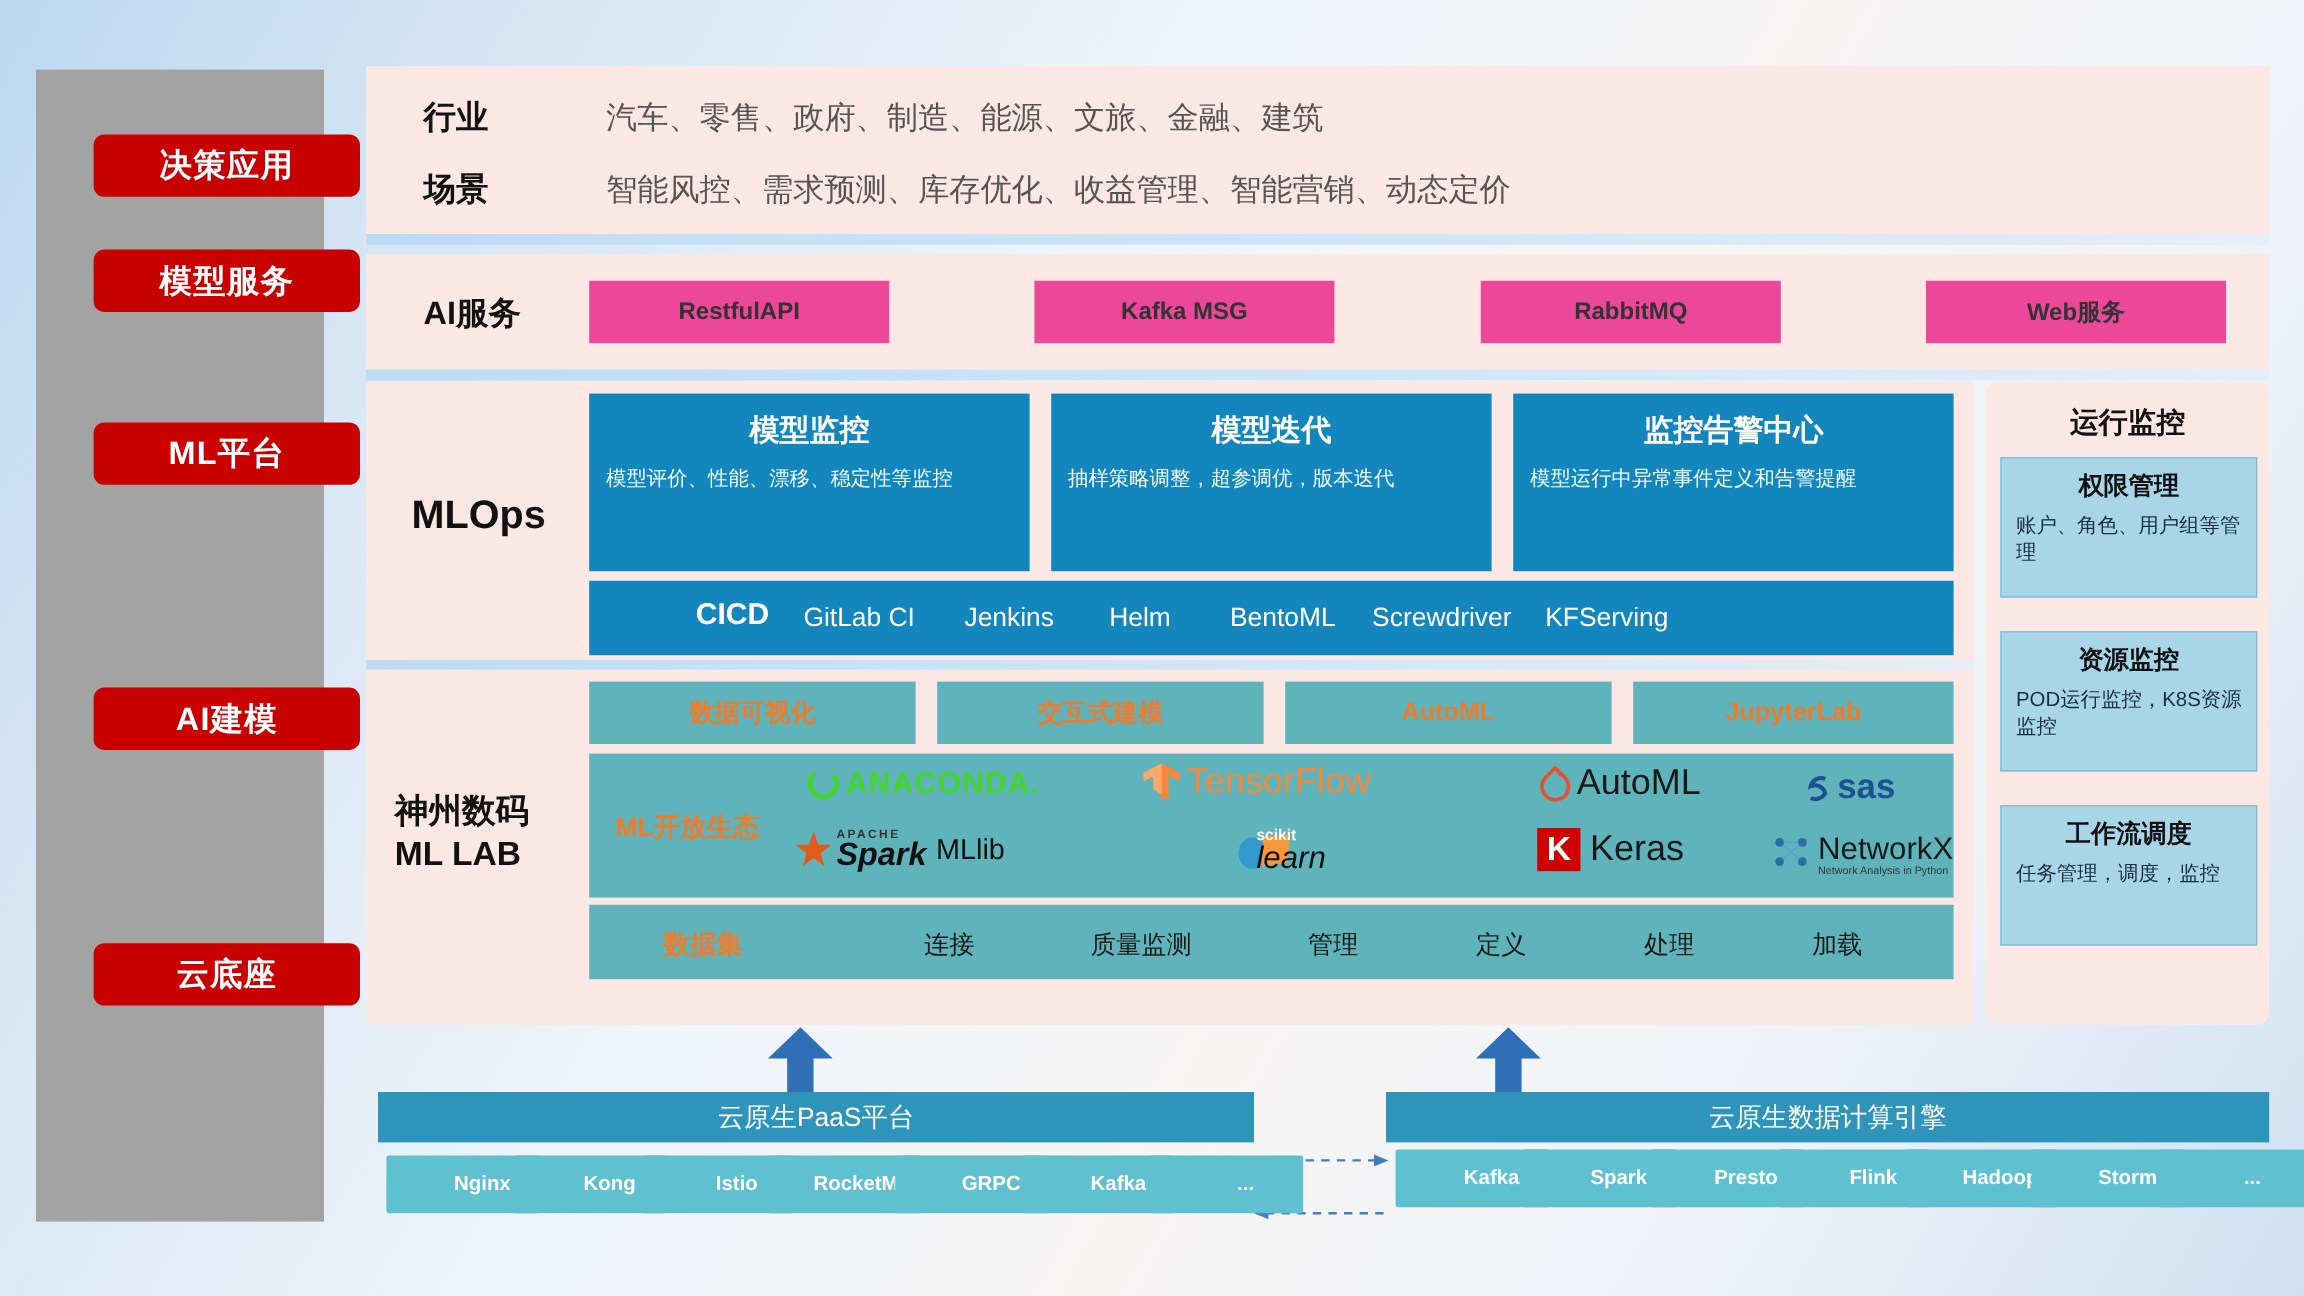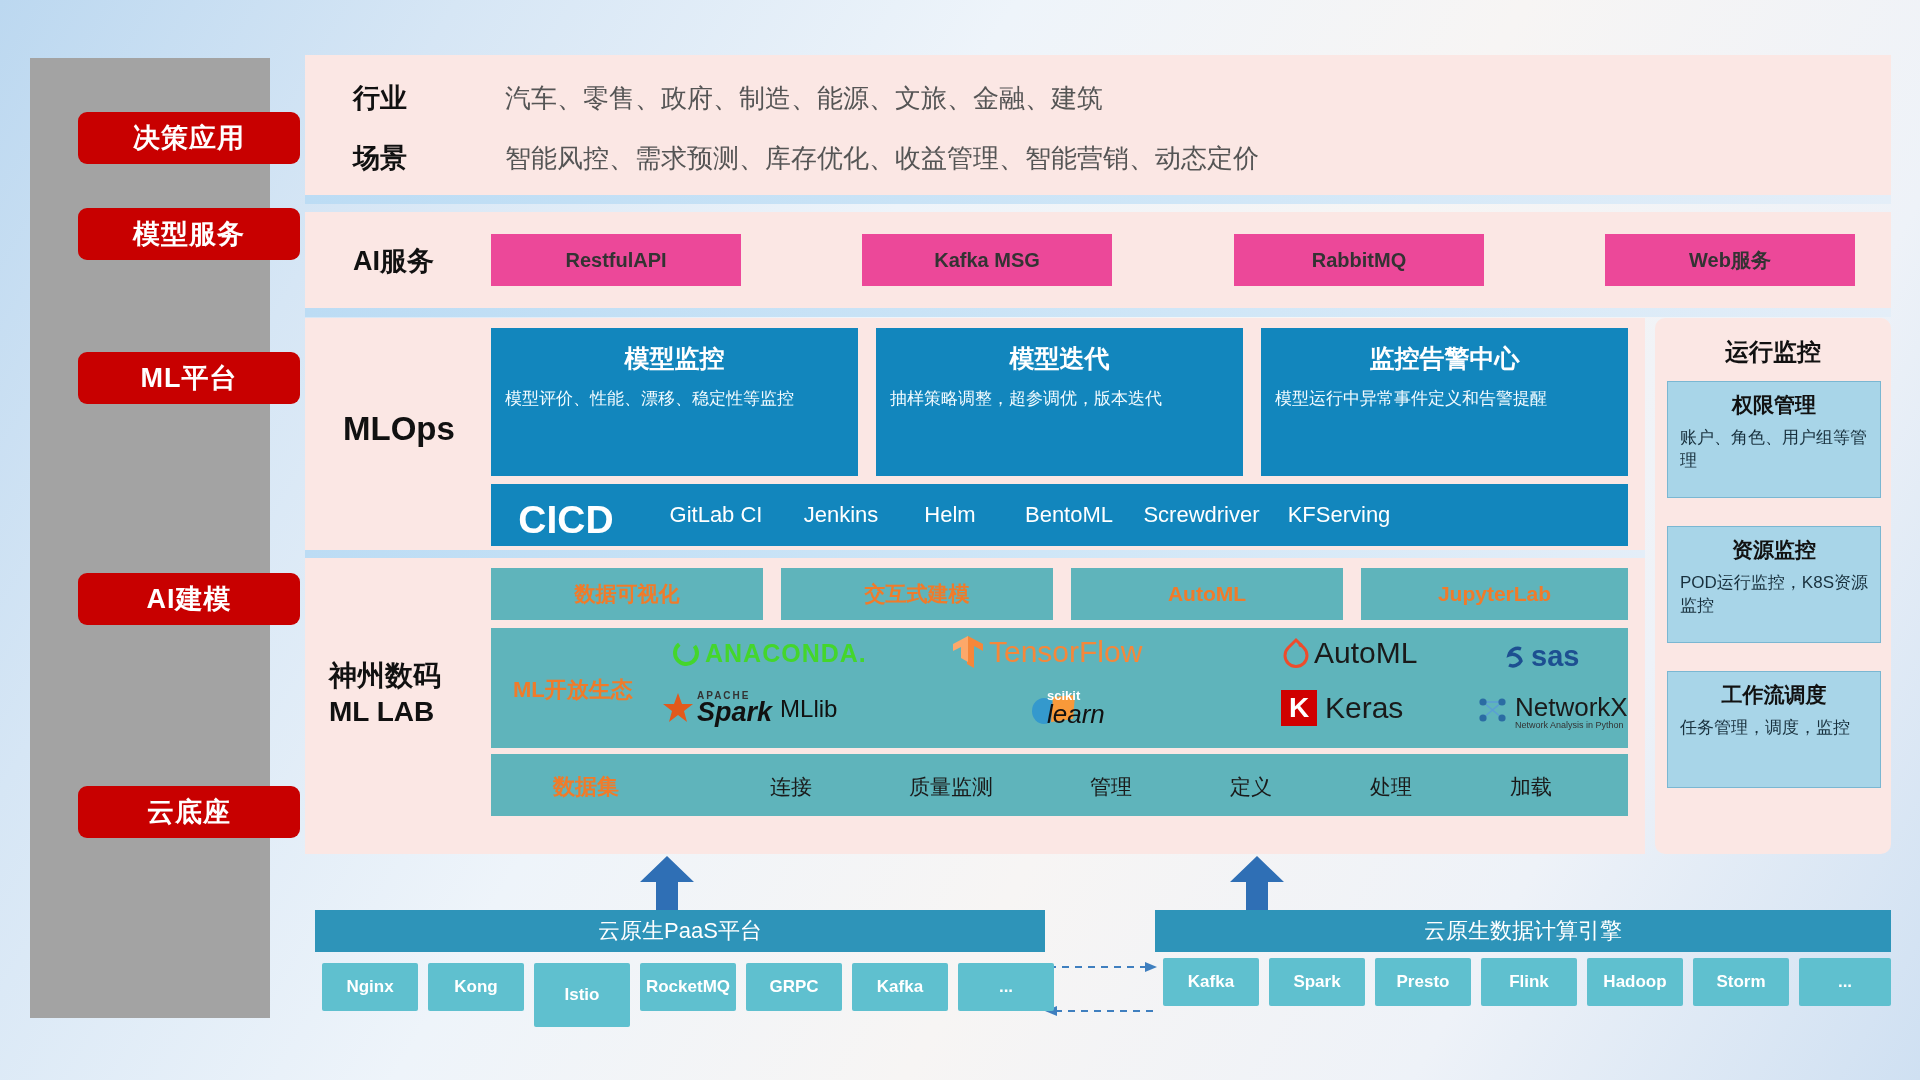--- a/index.html
+++ b/index.html
@@ -23,38 +23,38 @@
   .rowlabel{position:absolute;font-weight:bold;color:#111;font-size:27px;}
 
   .graybox{position:absolute;background:#ec4899;color:#333;font-size:20px;font-weight:bold;
            display:flex;align-items:center;justify-content:center;}
 
   .bluecard{position:absolute;background:#1286bd;color:#fff;}
   .bluecard .ttl{font-size:25px;font-weight:bold;text-align:center;margin-top:14px;}
   .bluecard .dsc{font-size:17px;line-height:1.38;margin:12px 14px 0 14px;color:#f2fbff;}
 
   .cicd{position:absolute;background:#1286bd;color:#fff;display:flex;align-items:flex-start;}
-  .cicd .big{font-size:39px;font-weight:bold;width:150px;text-align:center;padding-top:14px;}
+  .cicd .big{font-size:25px;font-weight:bold;width:150px;text-align:right;padding-top:14px;}
   .cicd .it{font-size:22px;width:120px;text-align:center;padding-top:18px;line-height:1.15;}
 
   .tealtab{position:absolute;background:#5fb4bb;color:#f07b2a;font-size:21px;font-weight:bold;
            display:flex;align-items:center;justify-content:center;}
   .tealband{position:absolute;background:#5fb4bb;}
   .tlabel{position:absolute;color:#f07b2a;font-size:22px;font-weight:bold;}
   .dsitem{position:absolute;color:#1a1a1a;font-size:21px;text-align:center;}
   .rtitle{position:absolute;font-size:24px;font-weight:bold;color:#111;text-align:center;width:100%;}
   .rbox{position:absolute;background:#a8d5e8;border:1px solid #7ab7d2;}
   .rbox .h{font-size:21px;font-weight:bold;color:#111;text-align:center;margin-top:9px;}
   .rbox .b{font-size:17px;color:#18303d;margin:8px 12px 0 12px;line-height:1.35;}
 
   
   .cloudbar{position:absolute;background:#2e94b9;color:#fff;font-size:22px;
             display:flex;align-items:center;justify-content:center;}
   .chip{position:absolute;background:#5fc0cf;color:#fff;font-size:17px;font-weight:bold;
-        display:flex;align-items:center;justify-content:center;text-align:center;line-height:1.1;border-radius:2px;}
+        display:flex;align-items:center;justify-content:center;text-align:center;line-height:1.1;border-radius:2px;padding-left:32px;}
   .arrow{position:absolute;}
   .dashline{position:absolute;}
 
   
   .logo{position:absolute;display:flex;align-items:center;}
   .lg-txt{font-weight:bold;}
 </style>
 </head>
 <body>
 
@@ -279,21 +279,21 @@
     <line x1="108" y1="56" x2="8" y2="56" stroke="#3f7fbf" stroke-width="2" stroke-dasharray="7 6"></line>
     <polygon points="0,56 12,51 12,61" fill="#3f7fbf"></polygon>
   </svg>
 
   <div class="chip" style="left:322px;top:963px;width:96px;height:48px;">
     <span>Nginx</span>
     </div>
   <div class="chip" style="left:428px;top:963px;width:96px;height:48px;">
     <span>Kong</span>
     </div>
-  <div class="chip" style="left:534px;top:963px;width:96px;height:64px;">
+  <div class="chip" style="left:534px;top:963px;width:96px;height:48px;">
     <span>Istio</span>
     </div>
   <div class="chip" style="left:640px;top:963px;width:96px;height:48px;">
     <span>RocketMQ</span>
     </div>
   <div class="chip" style="left:746px;top:963px;width:96px;height:48px;">
     <span>GRPC</span>
     </div>
   <div class="chip" style="left:852px;top:963px;width:96px;height:48px;">
     <span>Kafka</span>

